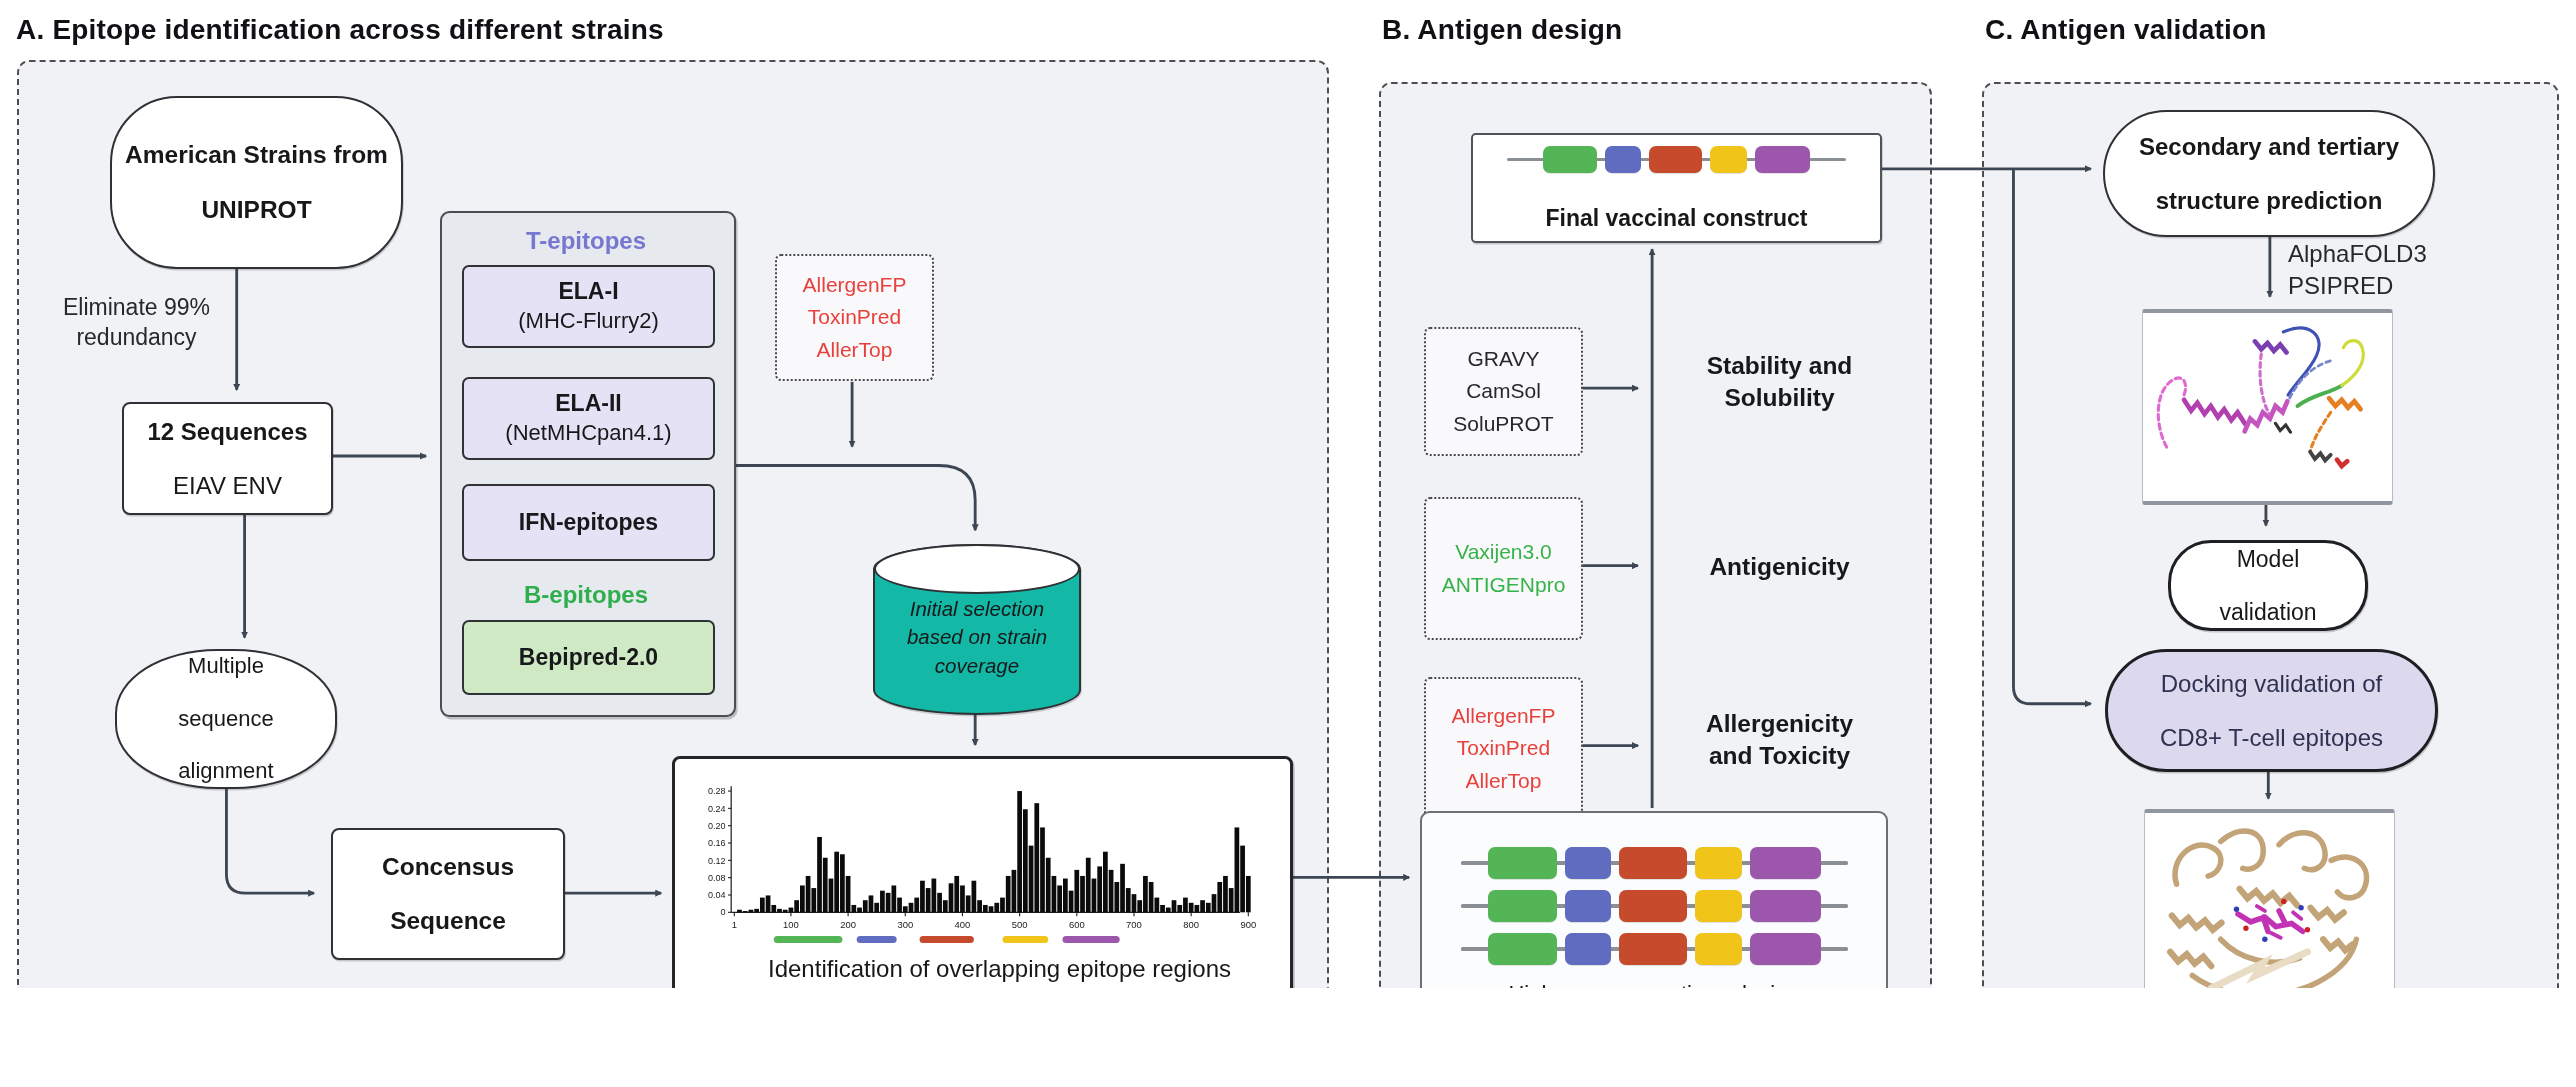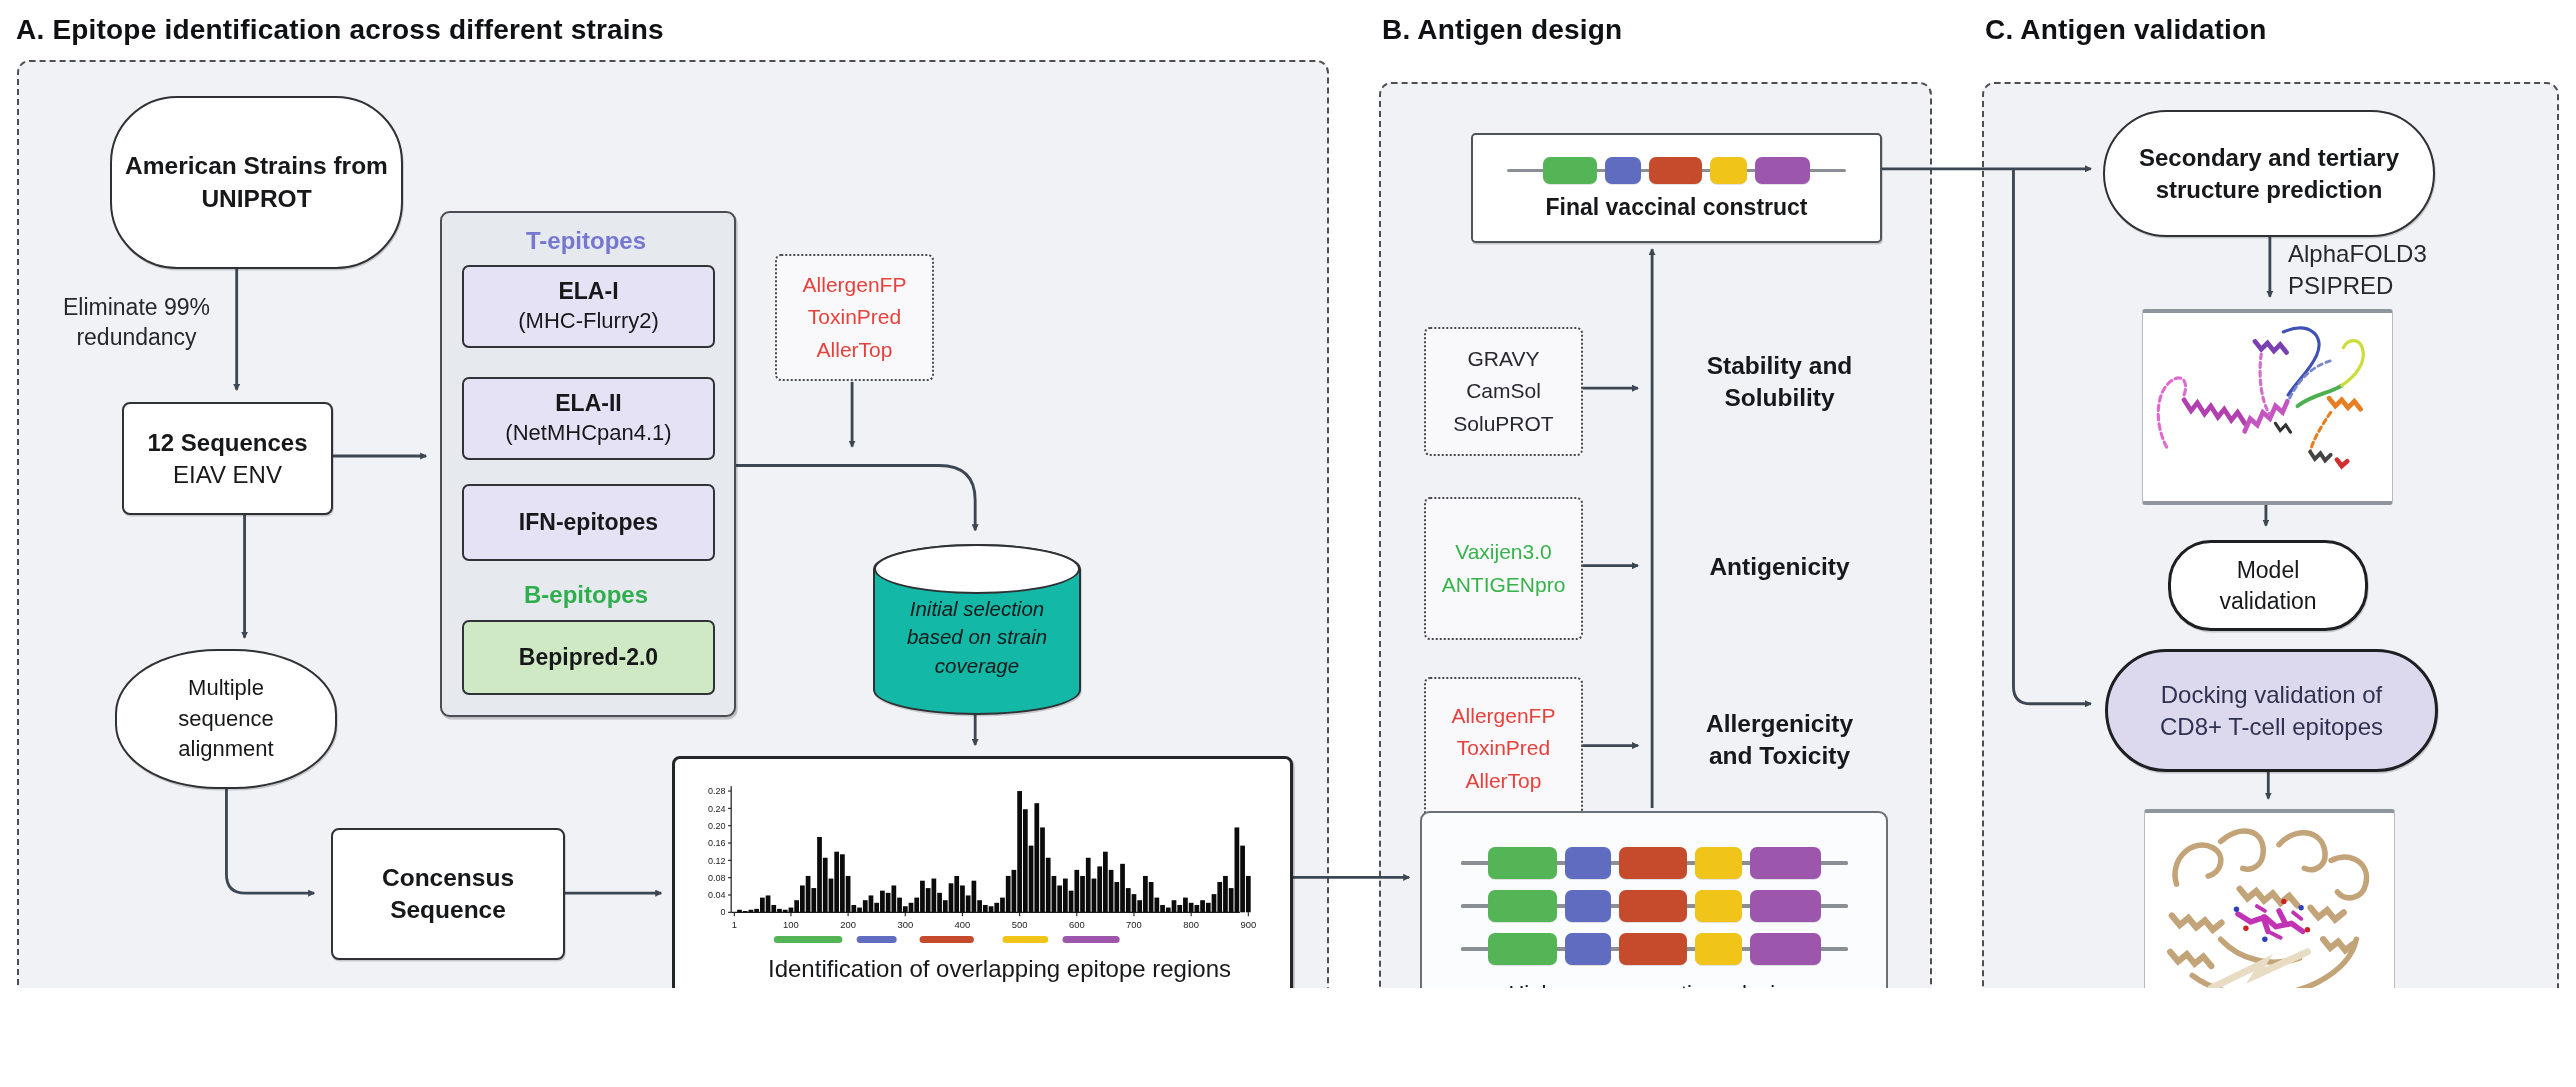--- a/index.html
+++ b/index.html
@@ -9,20 +9,21 @@
   }
   .abs{position:absolute;}
   .panel{
     border:2.4px dashed #4e4e52;border-radius:12.6px;background:#f1f2f5;
   }
   .ptitle{font-weight:bold;font-size:28px;color:#101114;white-space:nowrap;letter-spacing:0.2px;}
   .node{
     background:#ffffff;border:2.4px solid #2f3135;display:flex;flex-direction:column;
     align-items:center;justify-content:center;text-align:center;line-height:1.32;
     box-shadow:0.8px 1.6px 0 rgba(40,44,52,.22);
+    gap:22px;
   }
   .stadium{border-radius:67px;}
   .pill{border-radius:67px;align-items:center;}
   .softbox{border-radius:8px;}
   .bold{font-weight:bold;}
   .group{
     background:#e6e9ee;border:2.4px solid #4a4d52;border-radius:9.5px;
     box-shadow:1.6px 2.4px 0 rgba(40,44,52,.25);
   }
   .subbox{

